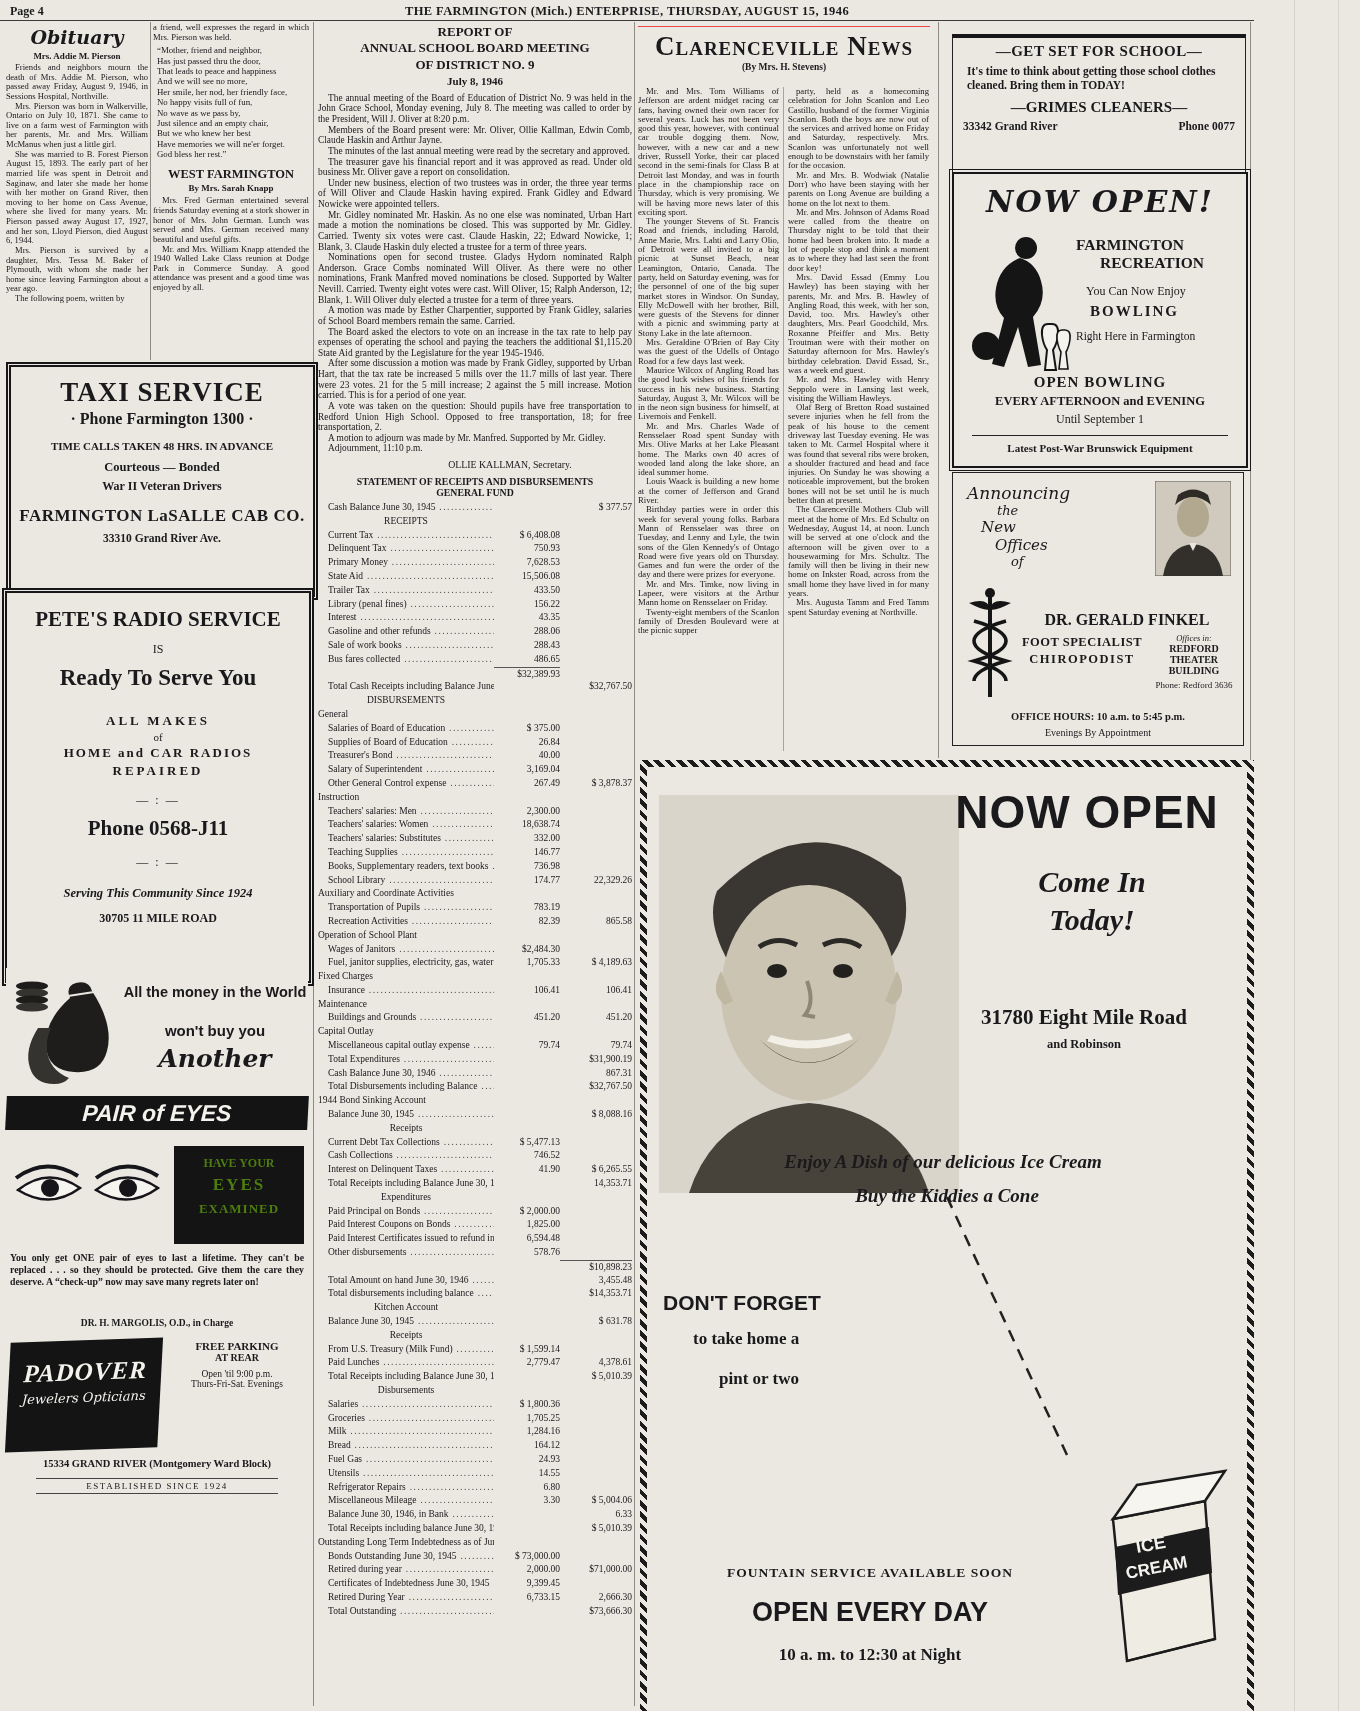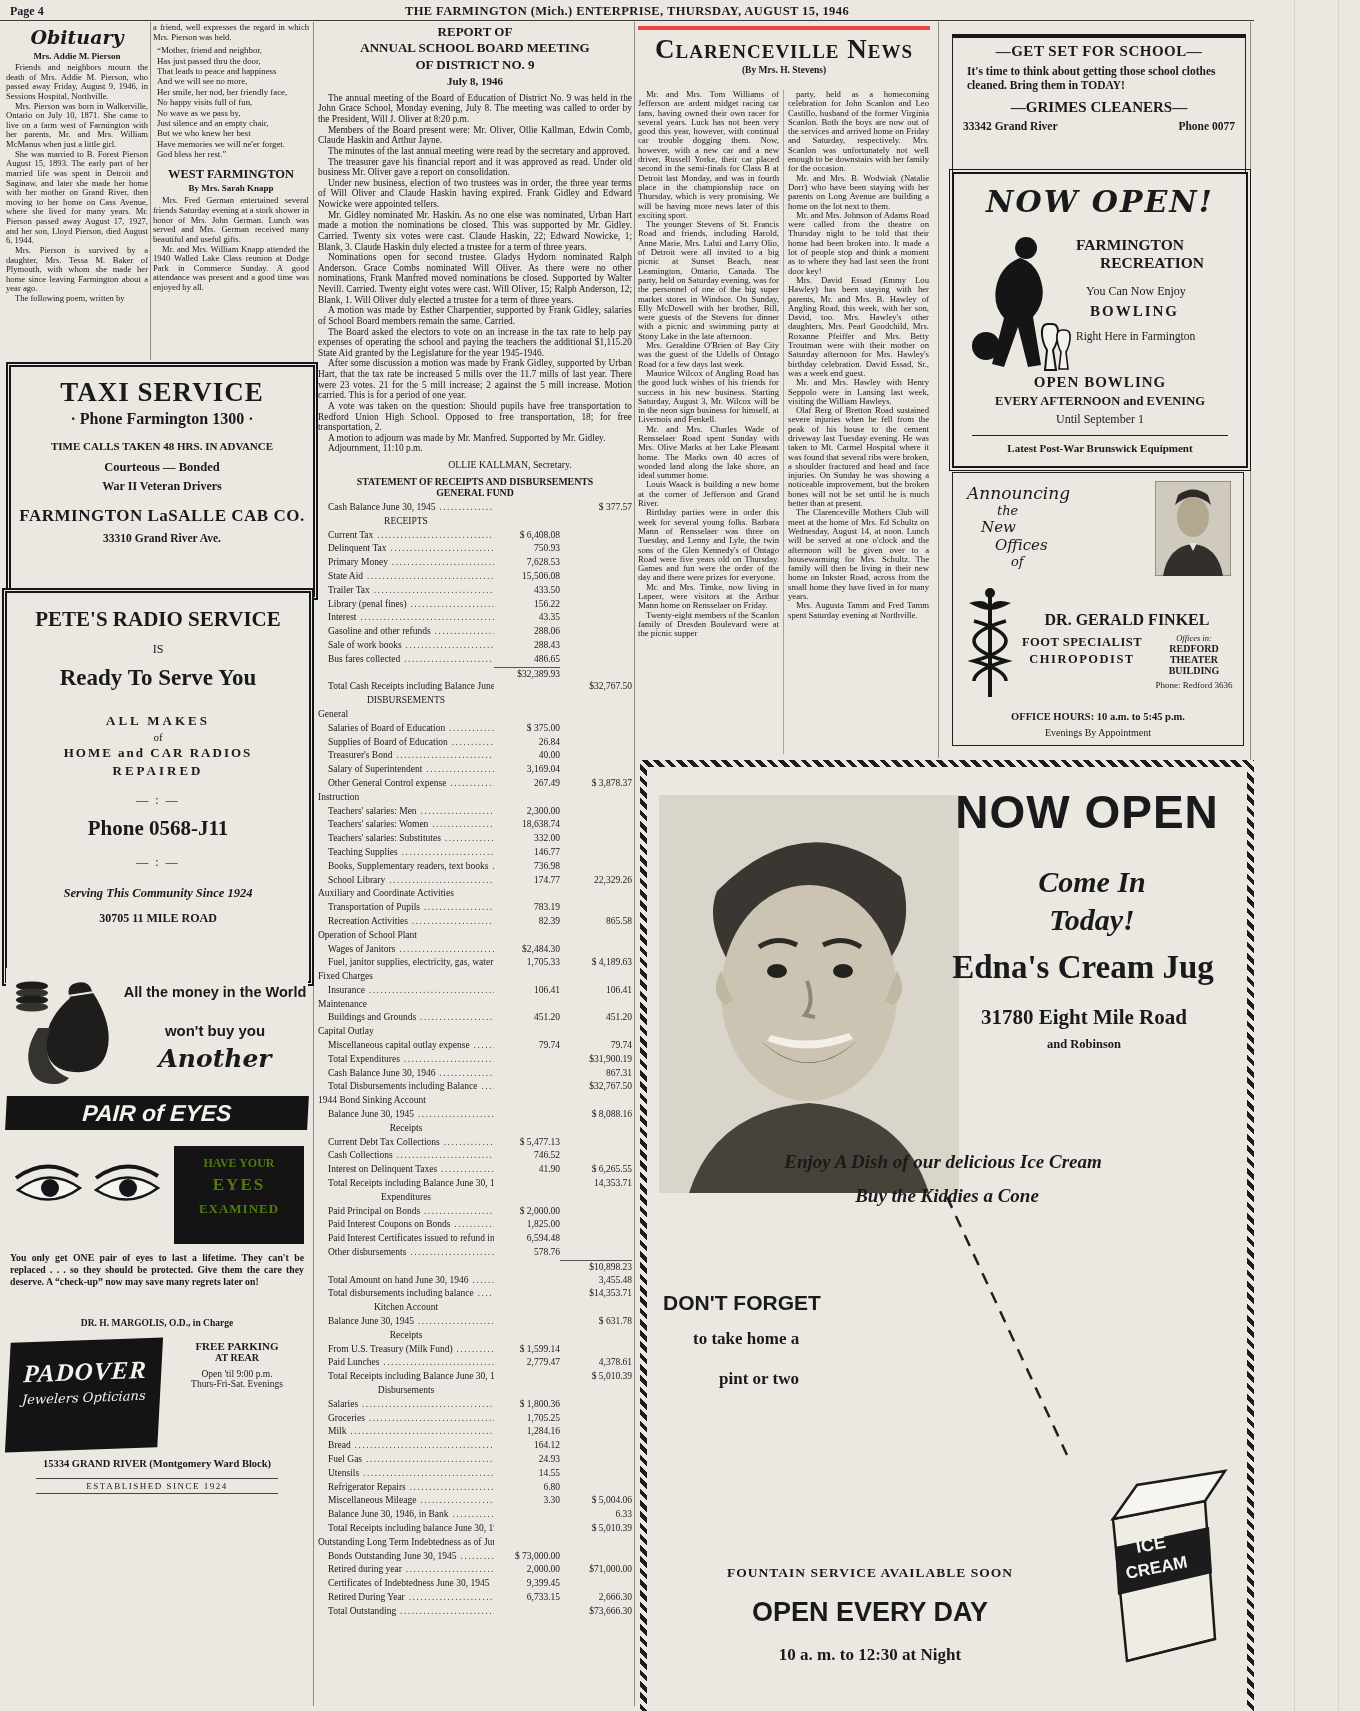--- a/index.html
+++ b/index.html
@@ -89,21 +89,21 @@
   .fin-b{flex:0 0 72px;text-align:right;white-space:nowrap;}
   .fin-row.h{padding-left:0;}
   .fin-row.h .fin-label::after{content:none;}
   .fin-row.hc{padding-left:0;}
   .fin-row.hc .fin-label{text-align:center;}
   .fin-row.hc .fin-label::after{content:none;}
   .fin-row.sum .fin-label::after{content:none;}
   .fin-row.sum .fin-a:not(:empty),.fin-row.sum .fin-b:not(:empty){border-top:1px solid #555;}
 
   
-  .clv{position:absolute;left:638px;top:26px;width:292px;height:732px;border-top:4px solid #ef4444;}
+  .clv{position:absolute;left:638px;top:26px;width:292px;height:732px;border-top:1px solid #ef4444;}
   .clv-title{font-variant:small-caps;font-size:27px;font-weight:bold;letter-spacing:1px;text-align:center;margin-top:4px;}
   .clv-byline{font-size:9.5px;font-weight:bold;text-align:center;margin-top:0px;}
   .cp{font-size:8.7px;line-height:1.07;text-align:justify;text-indent:8px;margin:0;}
   .clv-c1{position:absolute;left:0;top:60px;width:141px;height:668px;overflow:hidden;}
   .clv-c2{position:absolute;left:150px;top:60px;width:141px;height:668px;overflow:hidden;}
   .clv-mid{position:absolute;left:145px;top:60px;width:1px;height:664px;background:#a7a49a;}
 
   
   .grimes{left:952px;top:34px;width:292px;height:132px;border:1px solid #222;border-top:4px solid #17171a;text-align:center;padding-top:5px;}
   .grimes .g1{font-size:15px;font-weight:bold;letter-spacing:.5px;}
@@ -917,21 +917,20 @@
       <path d="M100 244 Q150 292 202 242 Q176 268 150 268 Q124 268 100 244 Z" fill="#4a443c"></path>
       <path d="M108 246 Q150 262 194 244 L190 238 Q150 252 112 240 Z" fill="#f2efe7"></path>
       <path d="M30 398 Q56 316 150 308 Q244 316 270 398 Z" fill="#47423a"></path>
     </svg>
     <svg class="abs" style="left:0;top:0" width="600" height="946" viewBox="0 0 600 946">
       <line x1="300" y1="430" x2="420" y2="688" stroke="#23211e" stroke-width="2.5" stroke-dasharray="12 9"></line>
     </svg>
     <div class="abs ed-nowopen">NOW OPEN</div>
     <div class="abs ed-comein">Come In</div>
     <div class="abs ed-today">Today!</div>
-    <div class="abs ed-name">Edna's Cream Jug</div>
     <div class="abs ed-addr">31780 Eight Mile Road</div>
     <div class="abs ed-addr2">and Robinson</div>
     <div class="abs ed-enjoy">Enjoy A Dish of our delicious Ice Cream</div>
     <div class="abs ed-kid">Buy the Kiddies a Cone</div>
     <div class="abs ed-df">DON'T FORGET</div>
     <div class="abs ed-th">to take home a</div>
     <div class="abs ed-pt">pint or two</div>
     <div class="abs ed-ft">FOUNTAIN SERVICE AVAILABLE SOON</div>
     <div class="abs ed-oed">OPEN EVERY DAY</div>
     <div class="abs ed-hrs">10 a. m. to 12:30 at Night</div>

